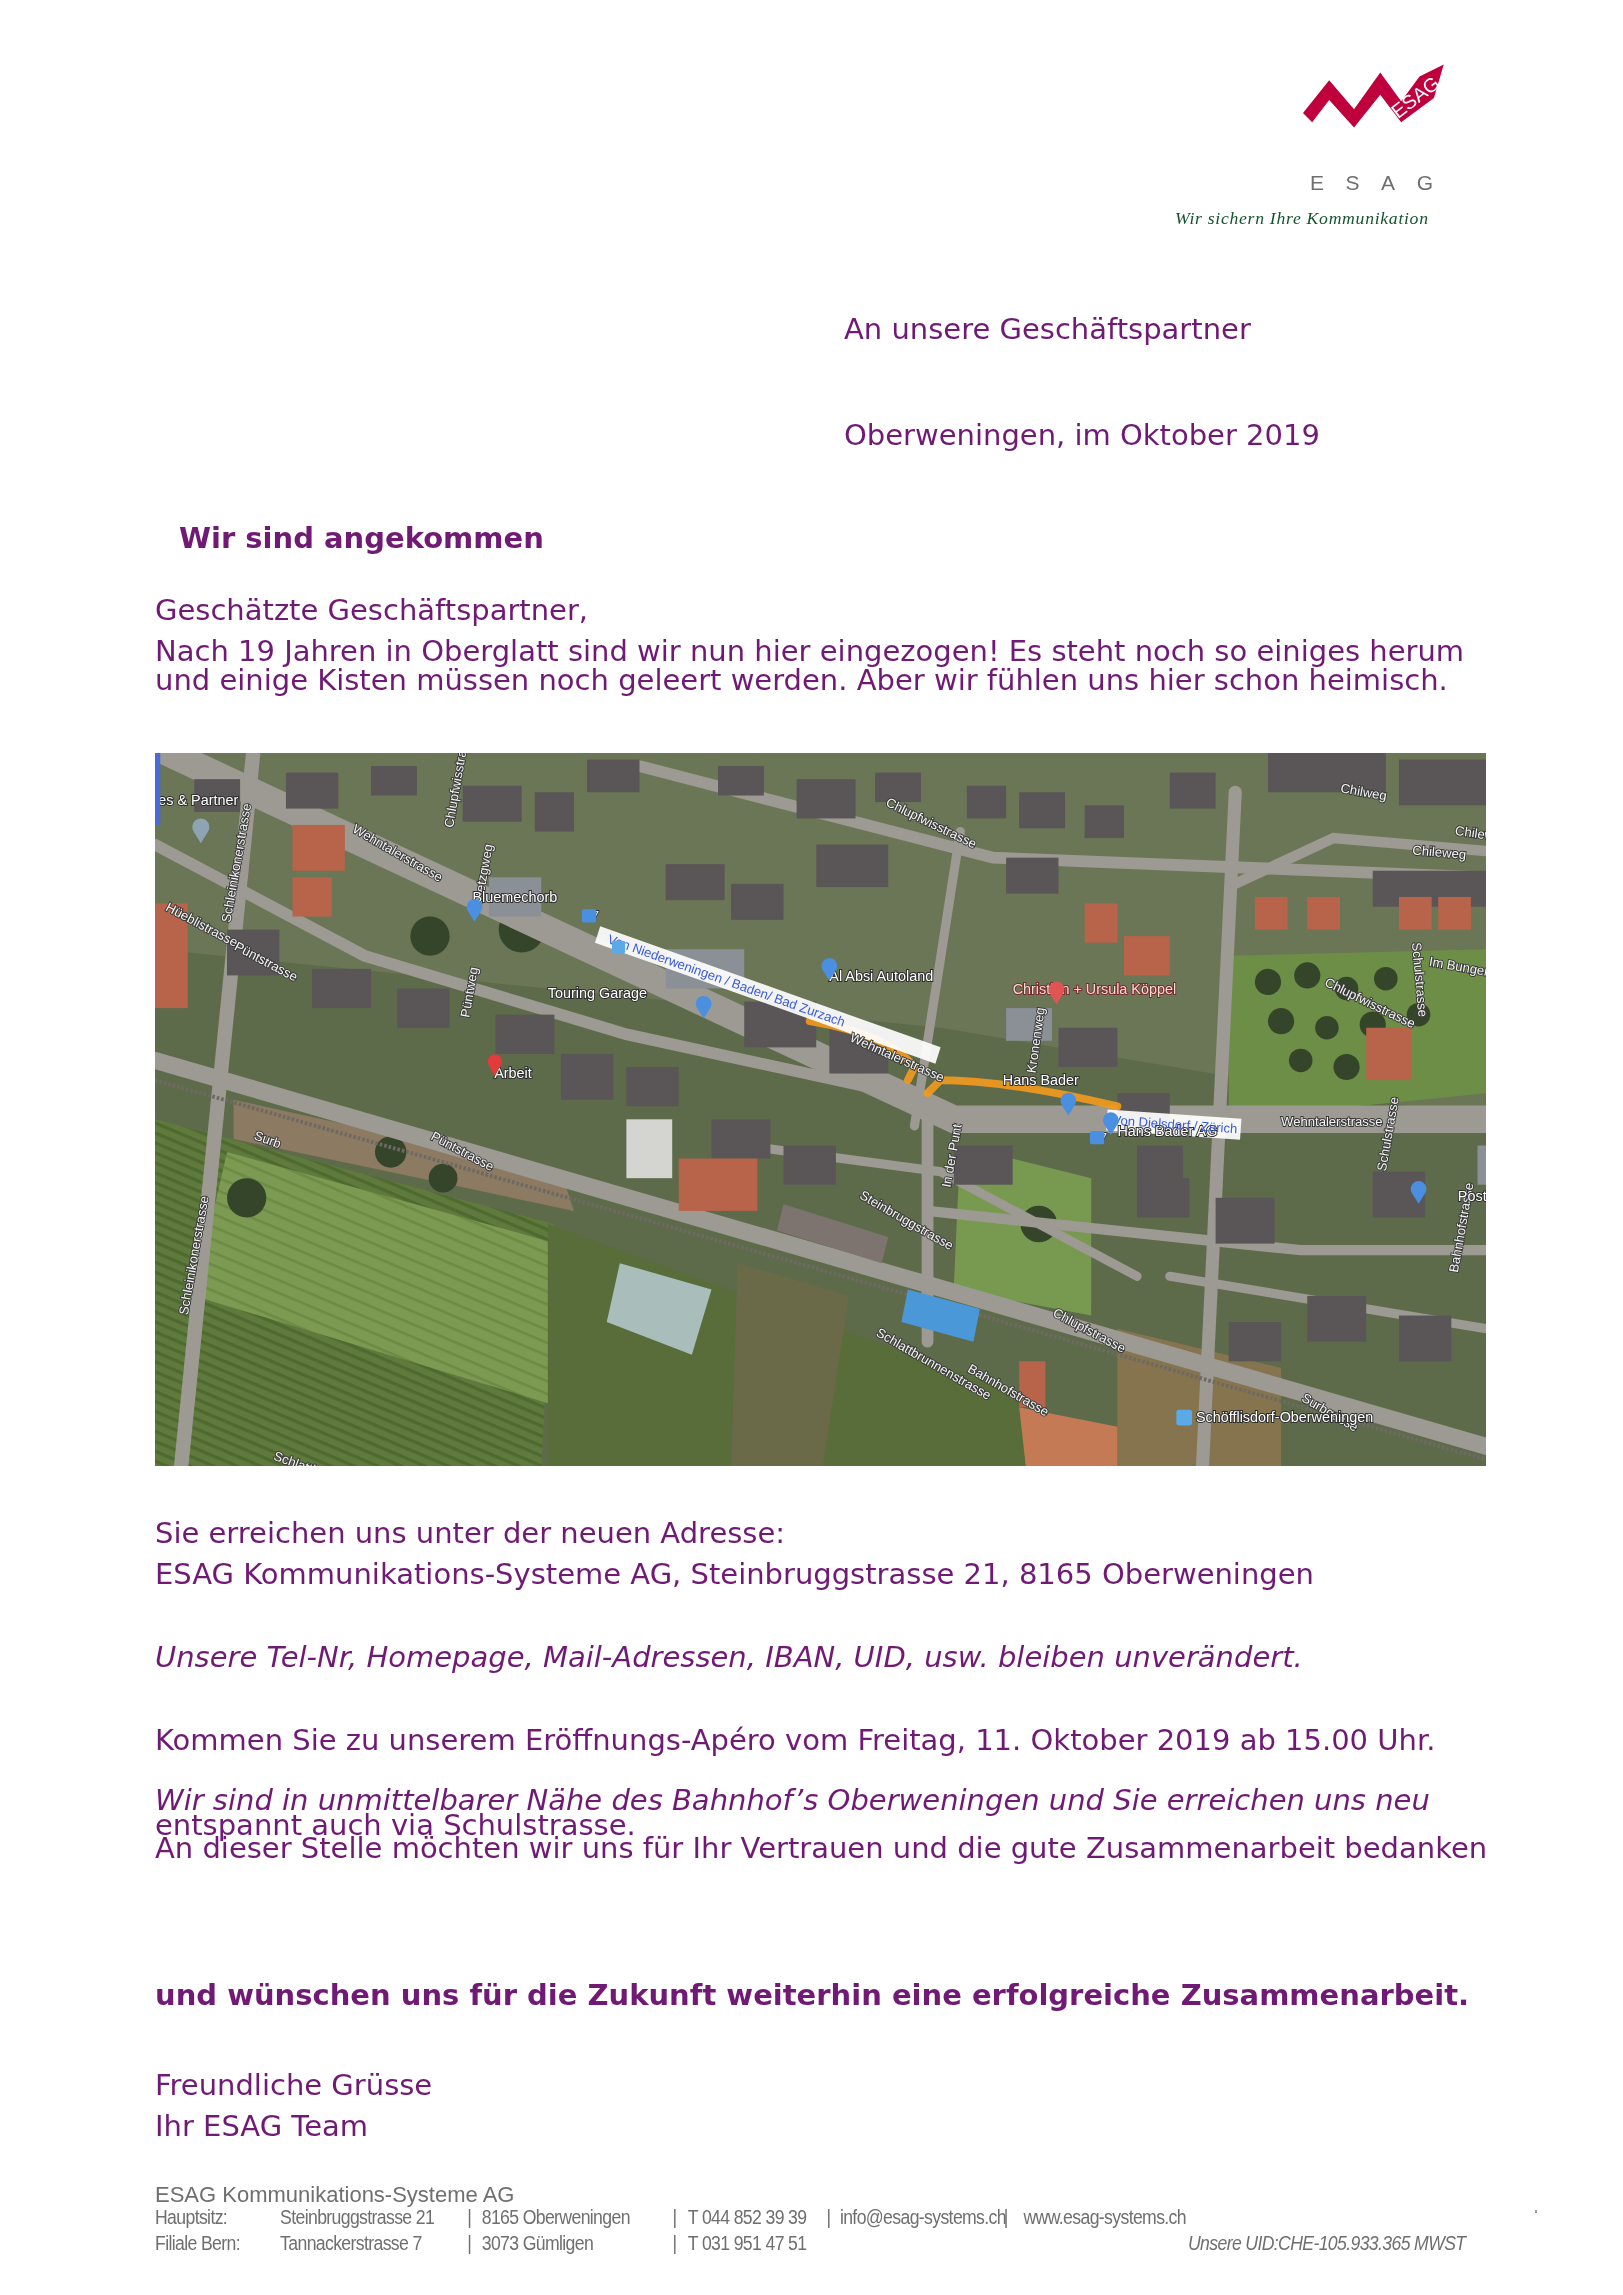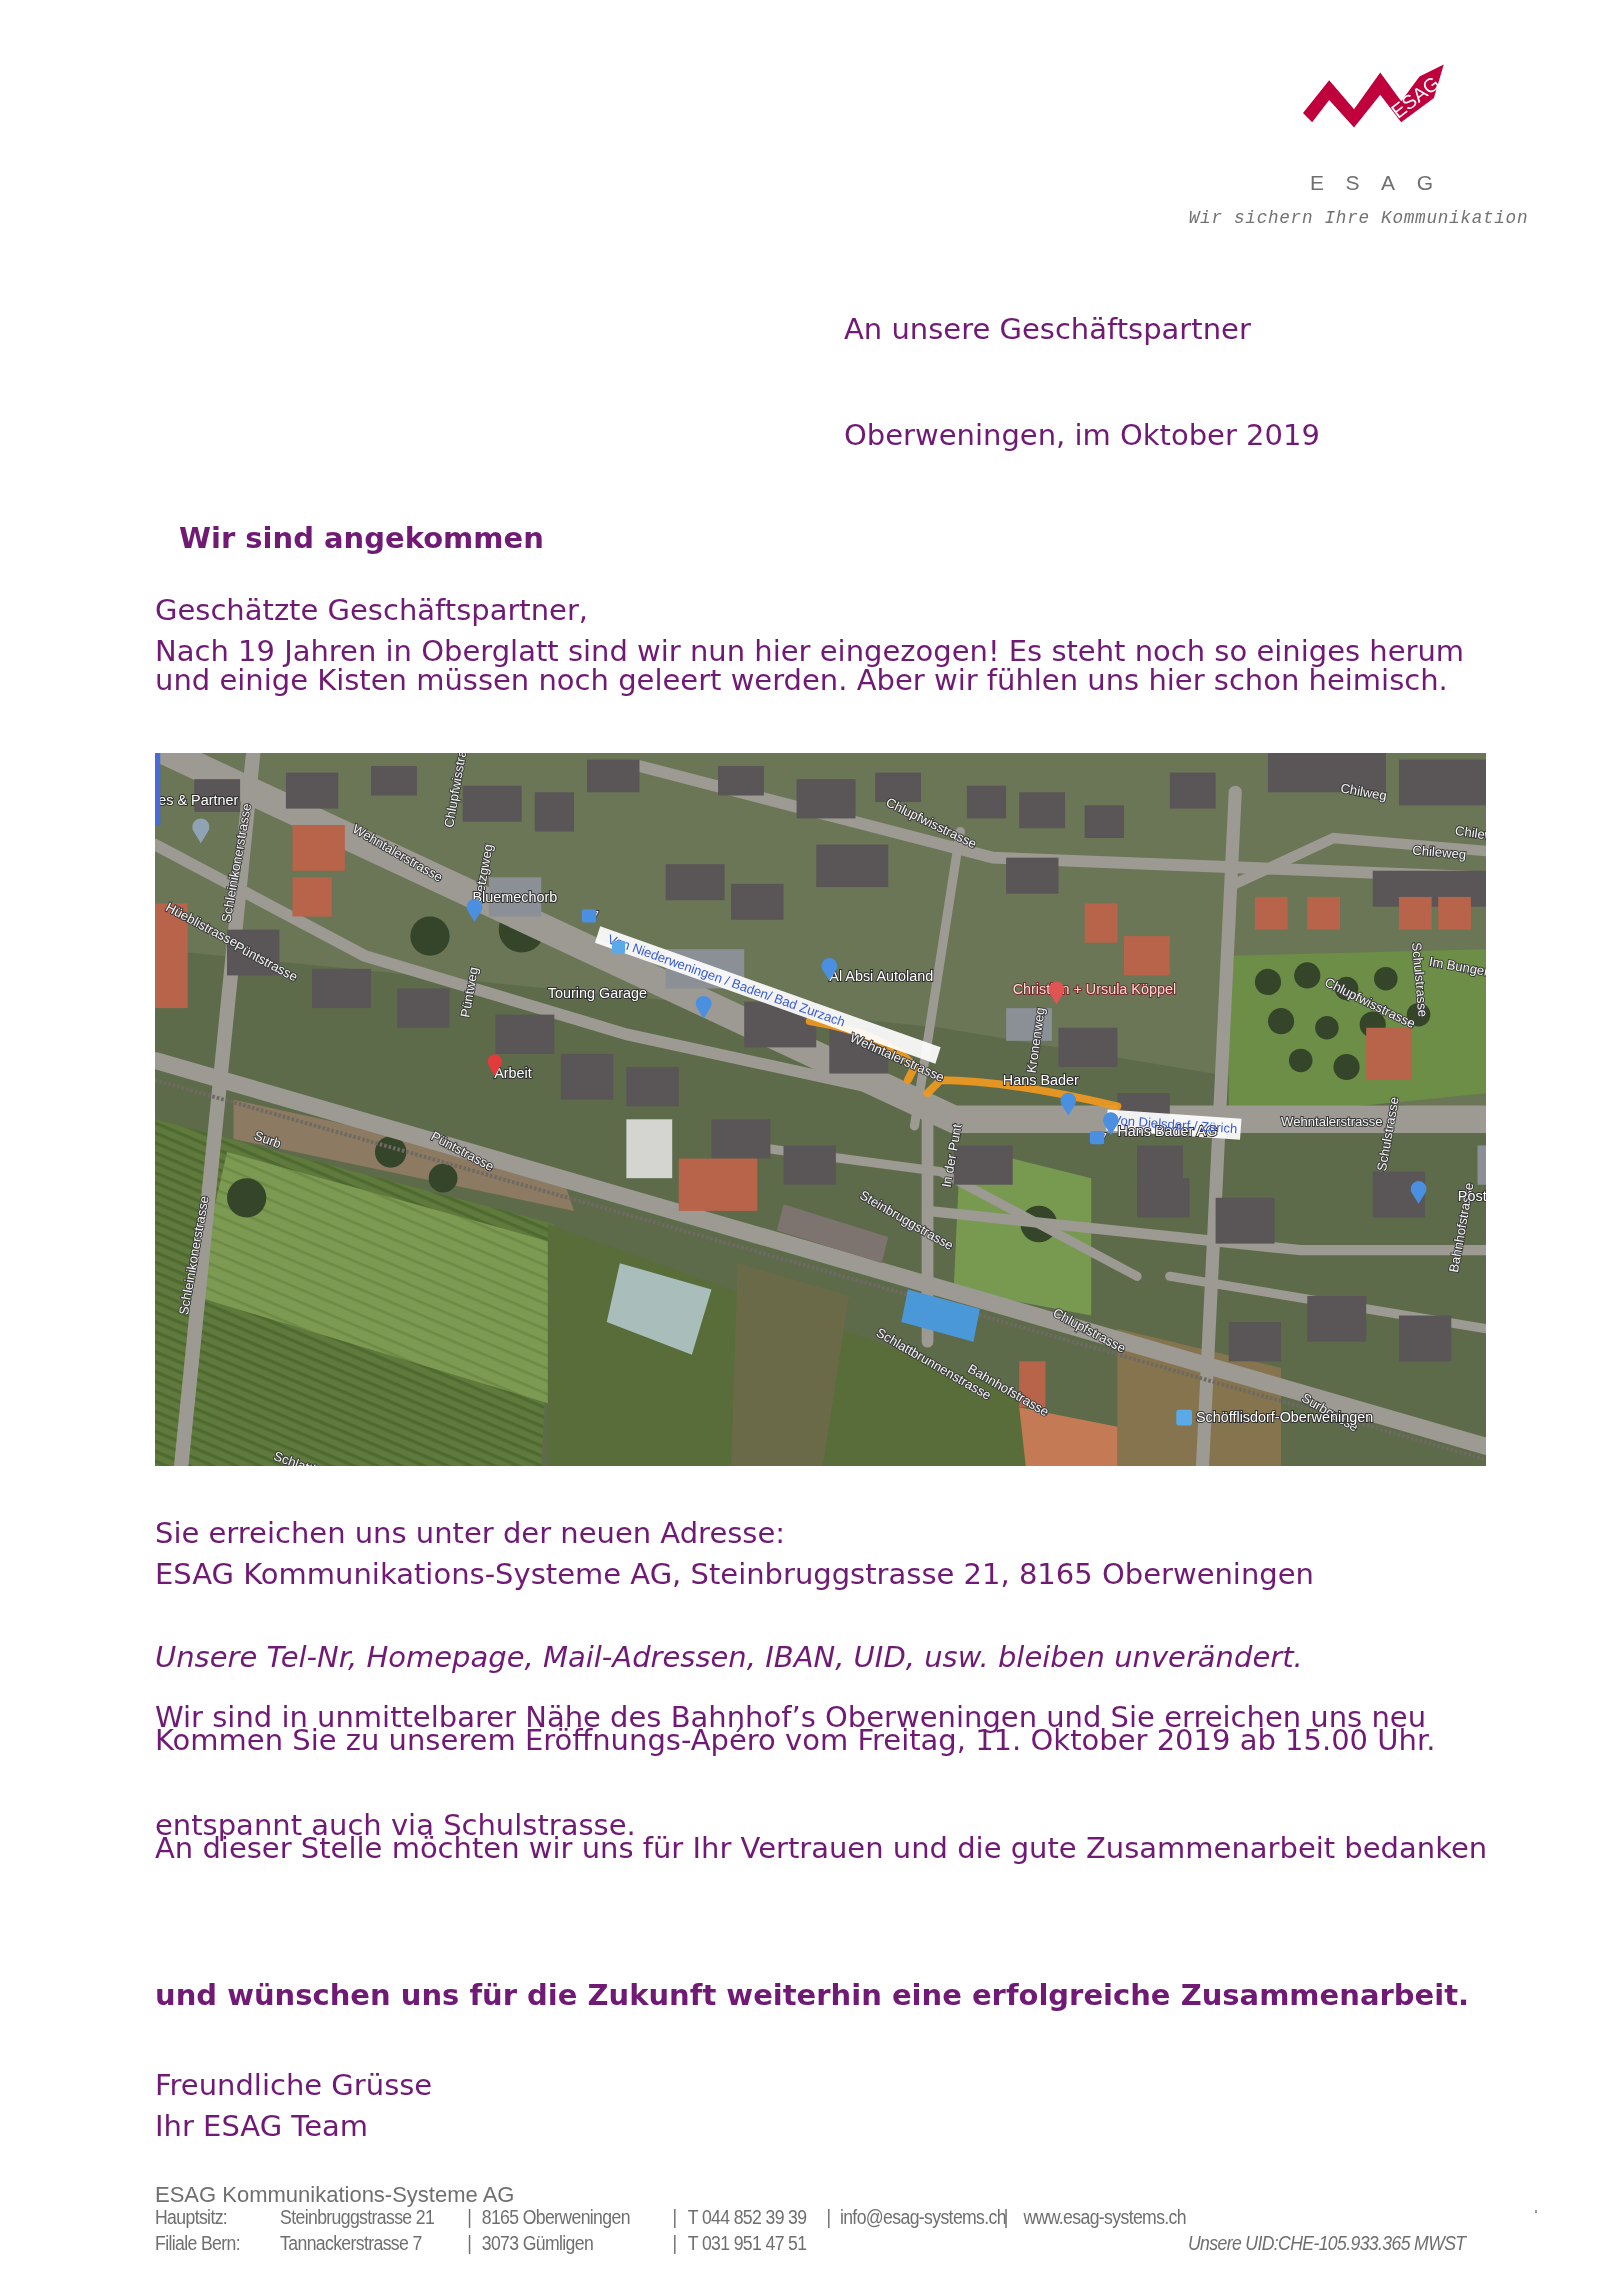--- a/index.html
+++ b/index.html
@@ -4,43 +4,43 @@
 <style>
   html, body { margin: 0; padding: 0; background: #ffffff; }
   body { width: 1623px; height: 2295px; position: relative; overflow: hidden;
          font-family: "DejaVu Sans", sans-serif; color: #6f6f6f; }
   .abs { position: absolute; }
   
   #logo { left: 1303px; top: 62px; width: 144px; height: 72px; }
   #logo-wordmark { left: 1244px; top: 171px; width: 255px; text-align: center;
                    font-family: "Liberation Sans", sans-serif; font-size: 21px;
                    letter-spacing: 21.6px; color: #6f6f6f; padding-left: 21.6px; box-sizing: border-box; }
-  #logo-tagline { left: 1175px; top: 208px; width: 367px; text-align: center;
-                  font-family: Liberation Mono, monospace; font-style: italic; font-size: 17.7px;
-                  color: #737373; letter-spacing: 0.7px; }
+  #logo-tagline { left: 1175px; top: 208px; width: 367px; 
+                  font-family: Liberation Serif, serif; font-style: italic; font-size: 17.7px;
+                  color: #14532d; letter-spacing: 0.7px; }
   .body-text { font-size: 29px; line-height: 42px; color: #701a75; white-space: nowrap; }
   #recipient { left: 844px; top: 308px; }
   #place-date { left: 844px; top: 414px; }
   #headline { left: 155px; top: 517px; font-weight: bold; font-size: 29px; margin-left: 24px; }
   #salutation { left: 155px; top: 589px; }
   #intro-1 { left: 155px; top: 630px; }
   #intro-2 { left: 155px; top: 659px; }
   #map { left: 155px; top: 753px; width: 1331px; height: 713px; overflow: hidden; }
   #map svg { width: 100%; height: 100%; display: block; }
   .map-label { font-family: "Liberation Sans", sans-serif; font-size: 20px; fill: #f4f4f4;
                stroke: #3a3a3a; stroke-width: 3px; paint-order: stroke; }
   .map-poi { font-family: "Liberation Sans", sans-serif; font-size: 22px; fill: #ffffff;
              stroke: #2f2f2f; stroke-width: 3px; paint-order: stroke; }
   .map-poi-red { fill: #f4d9d9; stroke: #7a2a2a; }
   .map-dir { font-family: "Liberation Sans", sans-serif; font-size: 20px; fill: #3a5bd9; }
   #addr-intro { left: 155px; top: 1512px; }
   #addr-line { left: 155px; top: 1553px; }
   #unchanged { left: 155px; top: 1636px; font-style: italic; }
   #apero-1 { left: 155px; top: 1719px; }
-  #apero-2 { left: 155px; top: 1696px; }
+  #apero-2 { left: 155px; top: 1779px; font-style: italic; }
   #apero-3 { left: 155px; top: 1804px; }
   #thanks-1 { left: 155px; top: 1827px; }
   #thanks-2 { left: 155px; top: 1974px; font-weight: bold; }
   #closing-1 { left: 155px; top: 2064px; }
   #closing-2 { left: 155px; top: 2105px; }
   .footer { font-family: "Liberation Sans", sans-serif; color: #6f6f6f; white-space: nowrap; }
   #footer-company { left: 155px; top: 2182px; font-size: 22px; text-align: center; }
   .footer-row { font-size: 19.6px; letter-spacing: -0.7px; transform: scaleX(0.9); transform-origin: left top; }
   #footer-row-1 { left: 155px; top: 2206px; }
   #footer-row-2 { left: 155px; top: 2232px; }

